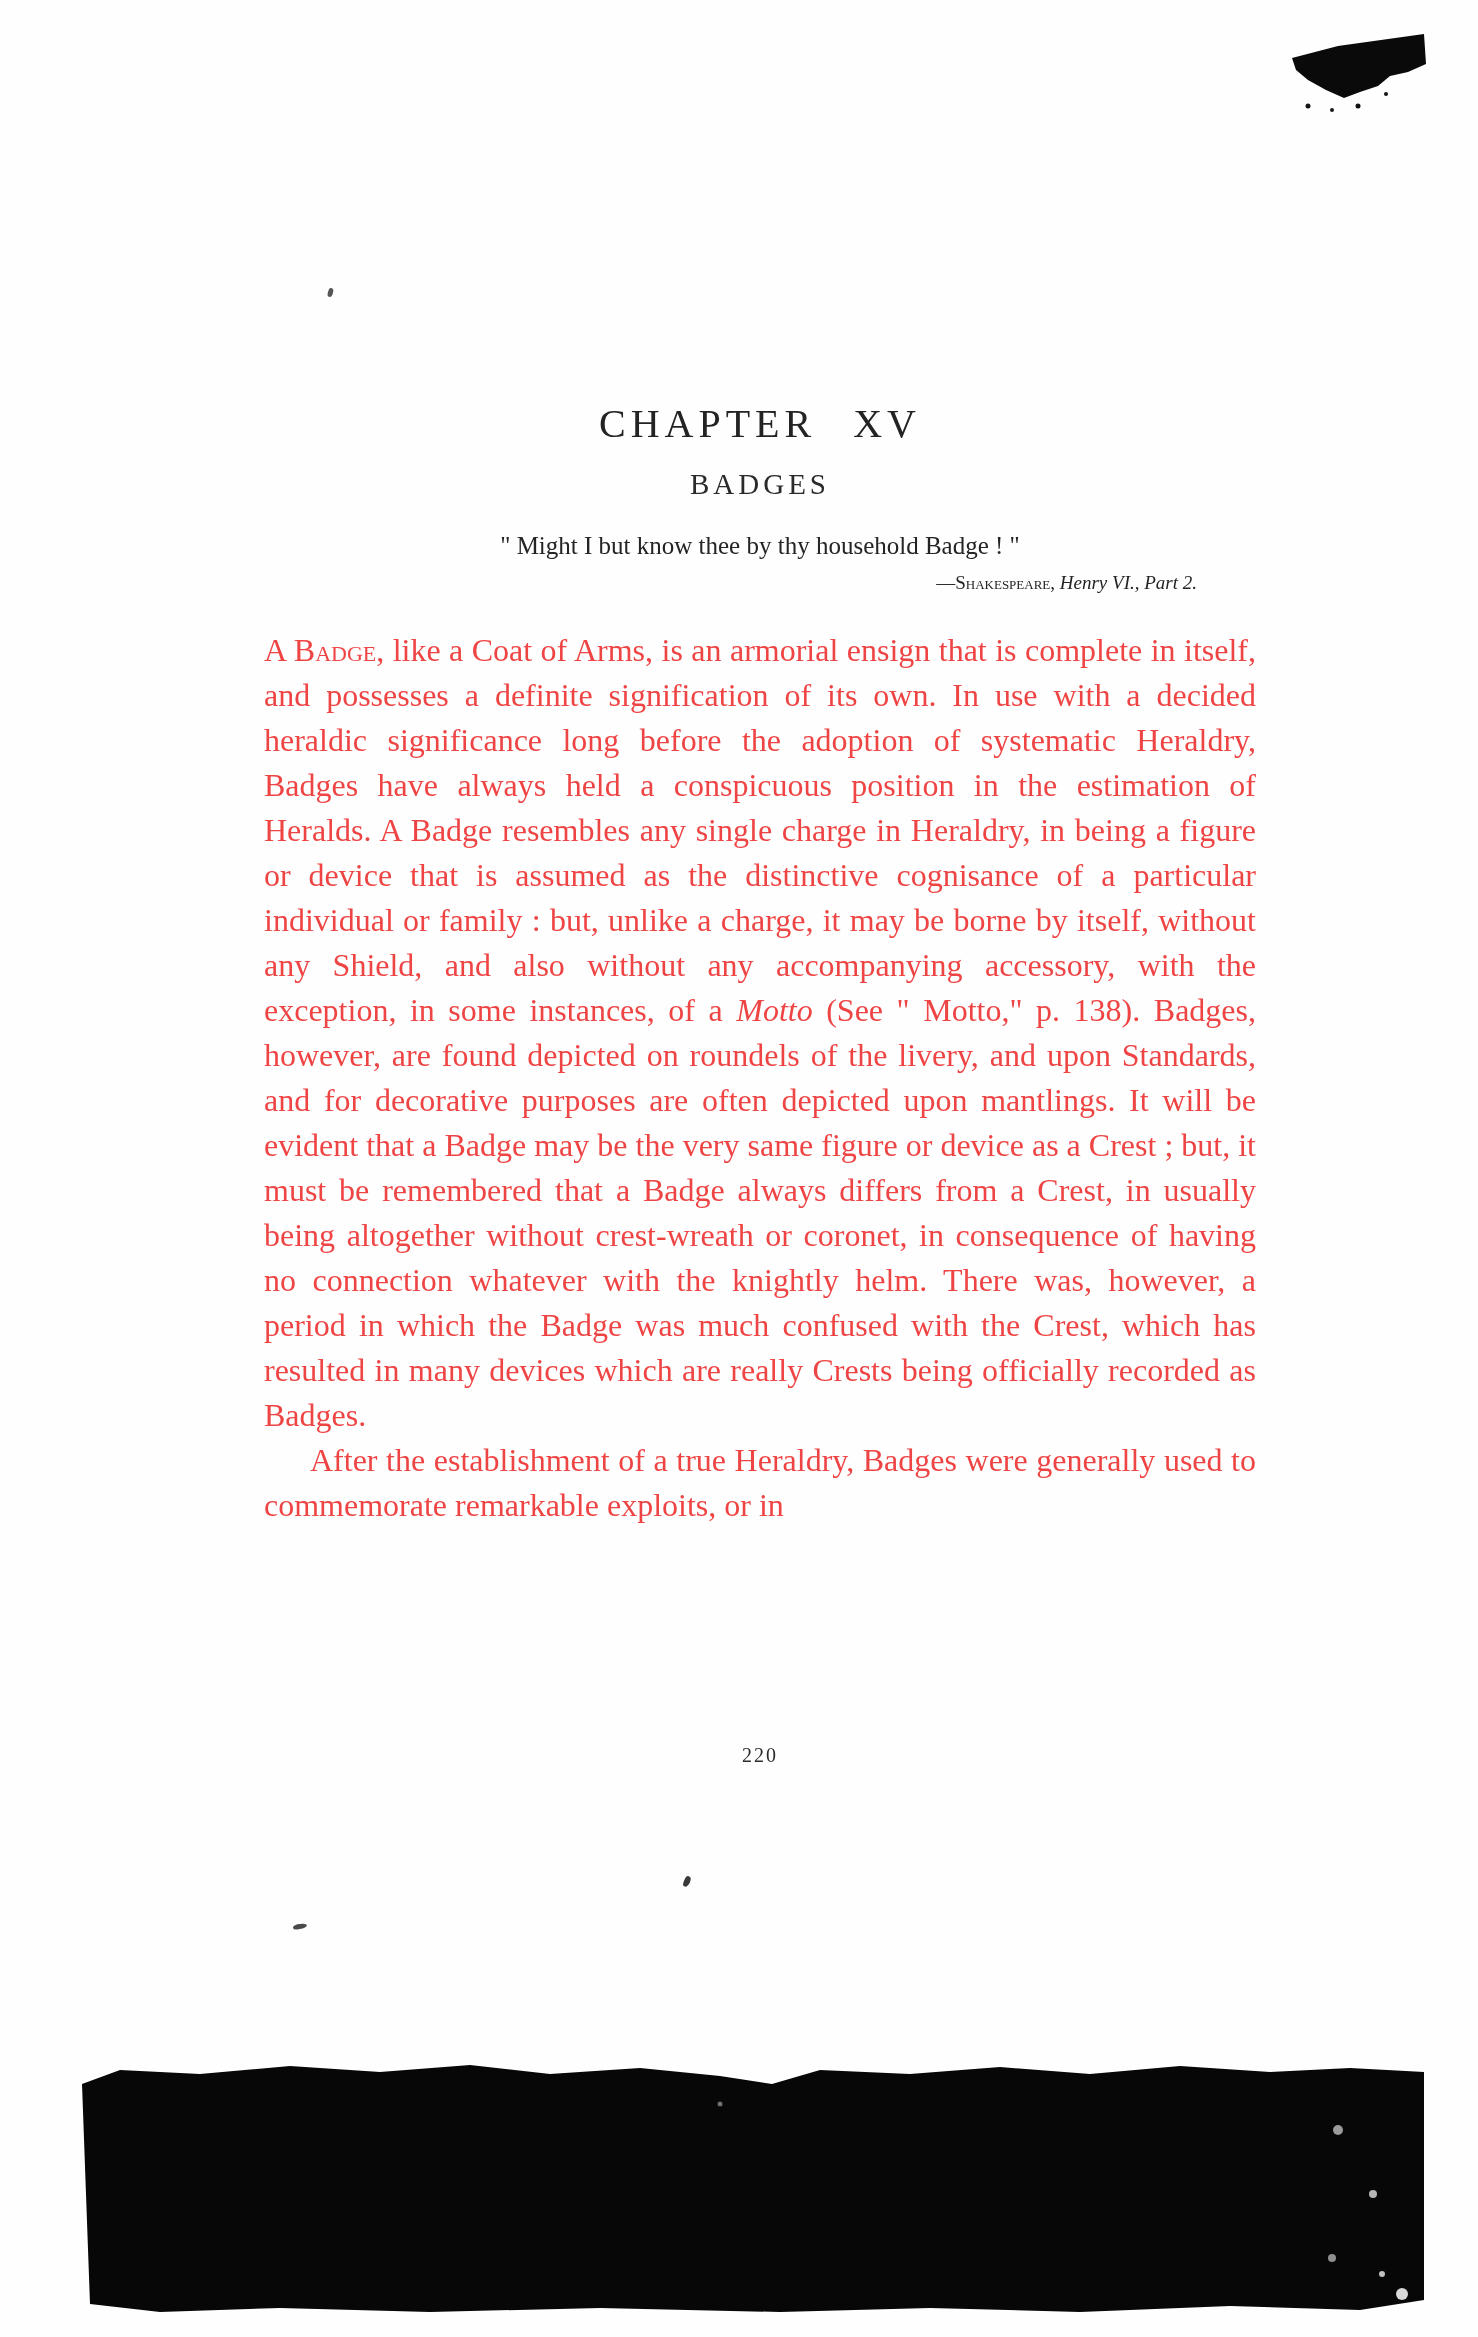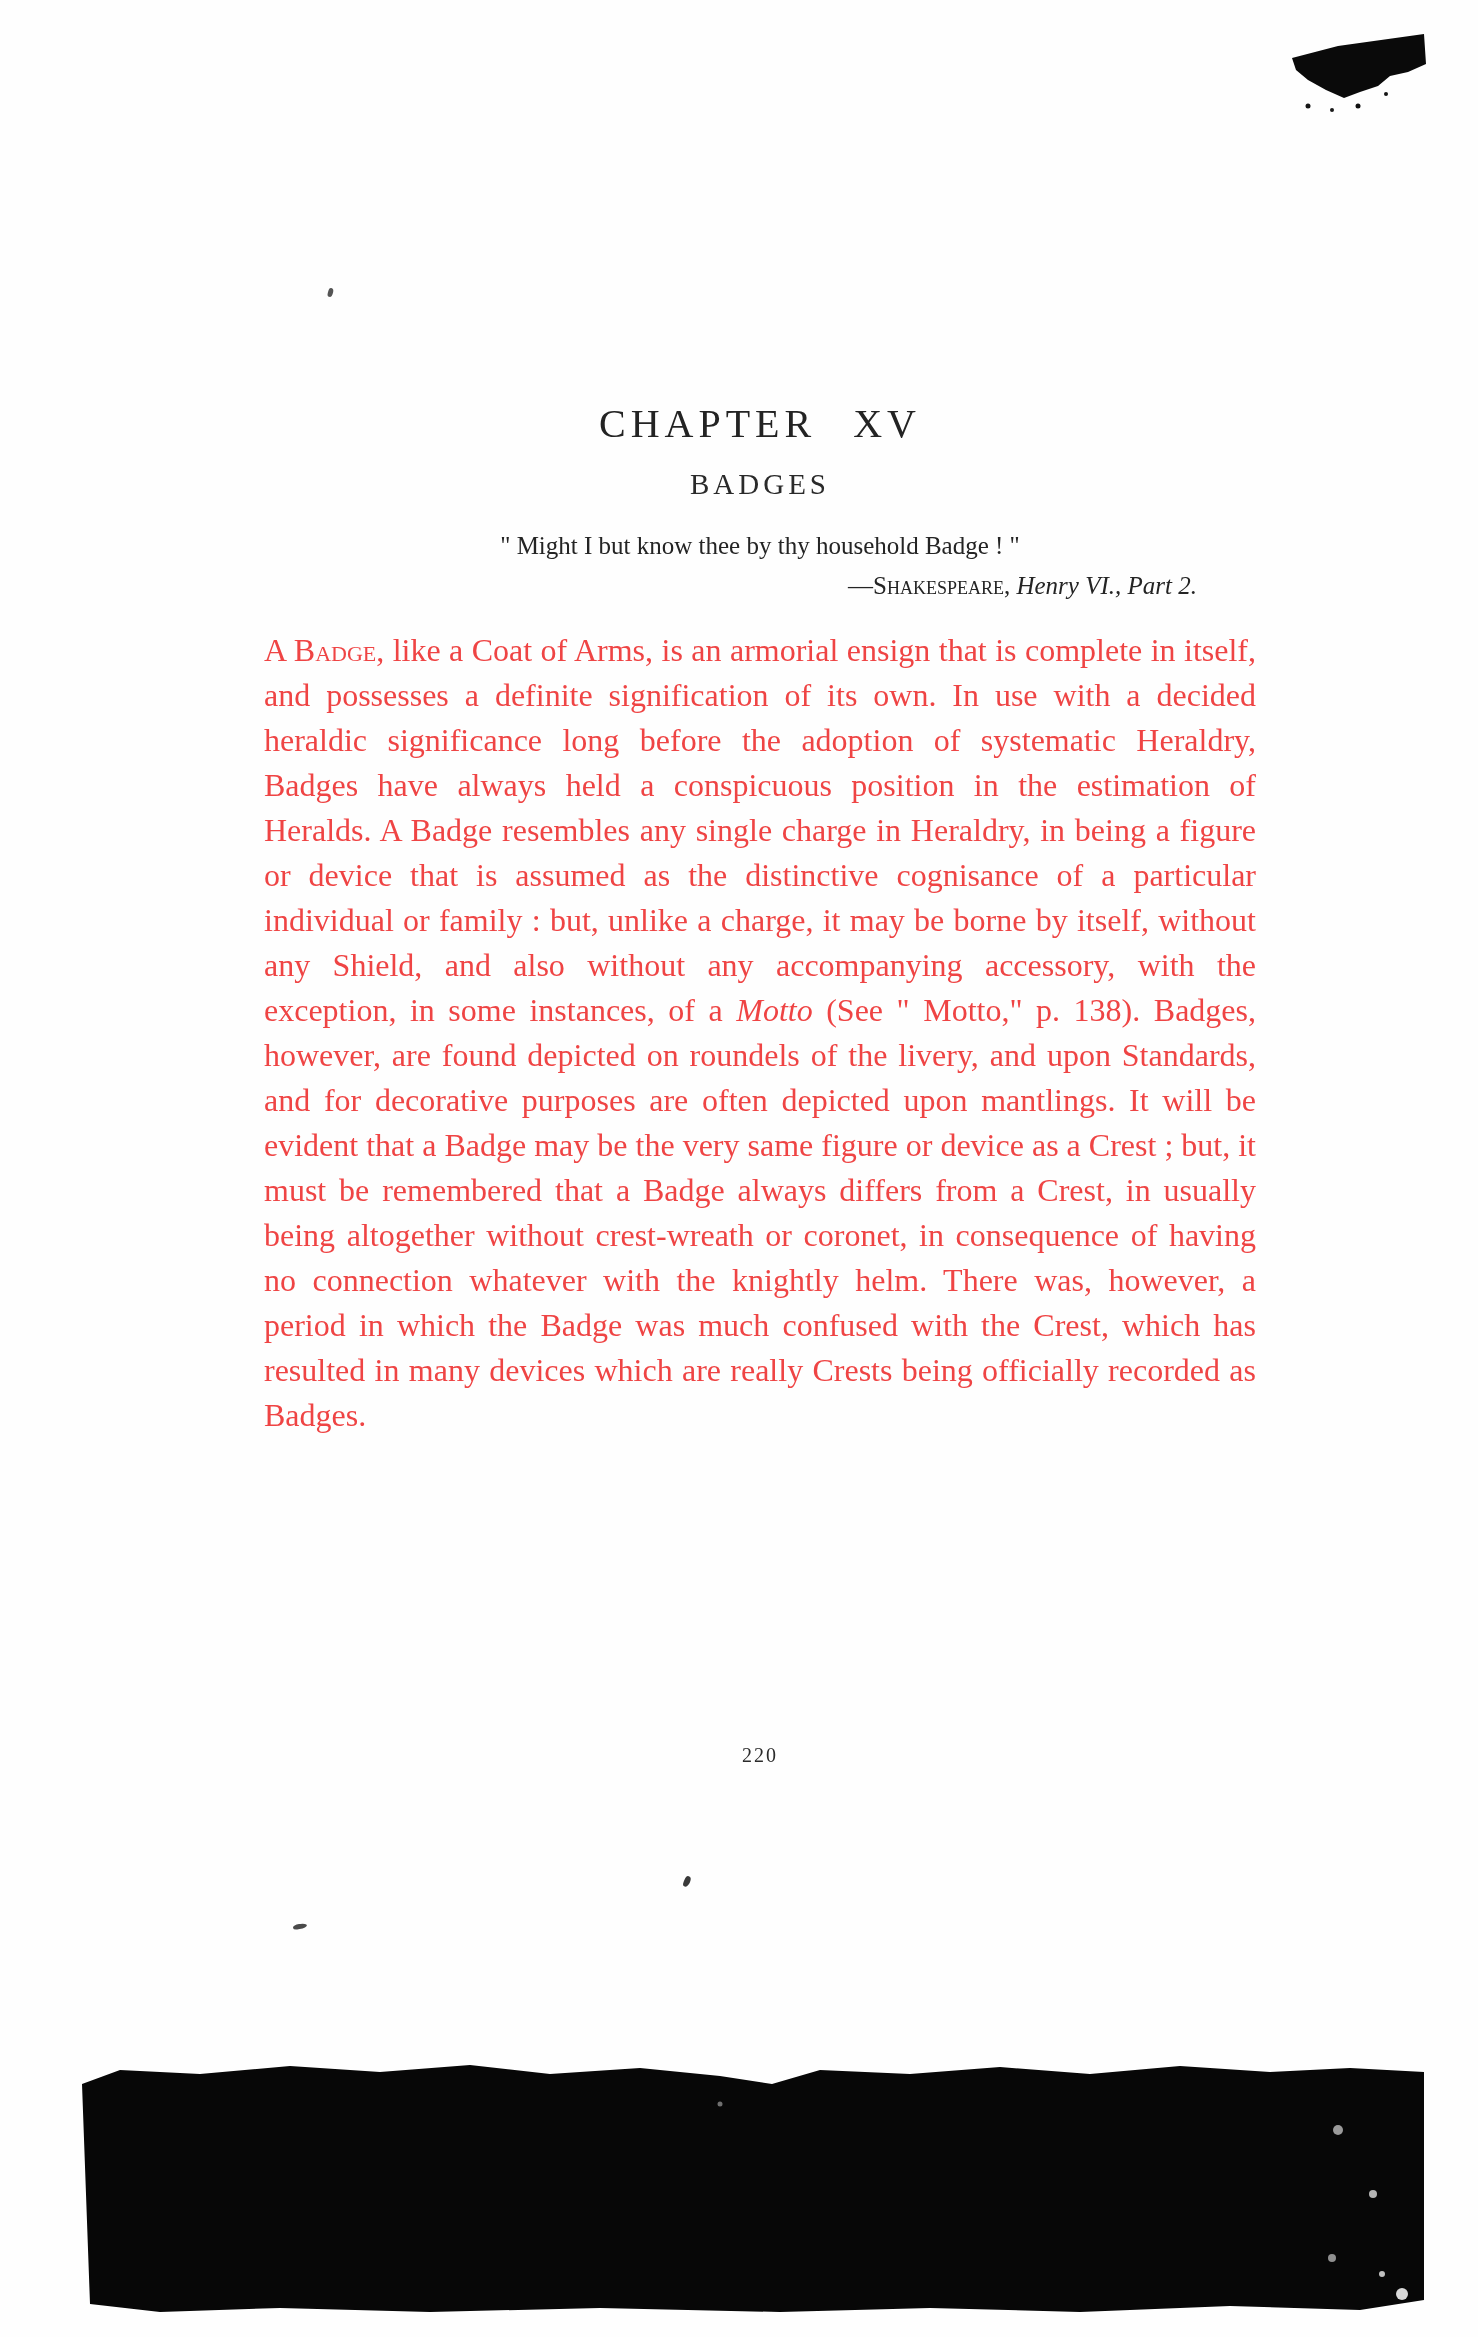--- a/index.html
+++ b/index.html
@@ -35,21 +35,21 @@
     top: 532px; left: 265px; width: 990px;
     text-align: center;
     font-size: 25px;
     color: #242424;
   }
   .epigraph-attribution {
     position: absolute;
     top: 572px; left: 265px; width: 990px;
     text-align: right;
     padding-right: 58px;
-    font-size: 25px;
+    font-size: 19px;
     color: #242424;
   }
   .smallcaps { font-variant: small-caps; }
   .italic { font-style: italic; }
   .body-text {
     position: absolute;
     top: 628px; left: 264px; width: 992px;
     font-size: 32px;
     line-height: 45px;
     text-align: justify;
@@ -100,20 +100,21 @@
   <div class="chapter-title">CHAPTER XV</div>
 
   <div class="section-heading">BADGES</div>
 
   <div class="epigraph-quote">" Might I but know thee by thy household Badge ! "</div>
 
   <div class="epigraph-attribution"><span class="smallcaps">—Shakespeare,</span><span class="italic"> Henry VI., Part 2.</span></div>
 
   <div class="body-text">
     <p class="para"><span class="smallcaps">A Badge,</span><span> like a Coat of Arms, is an armorial ensign that is complete in itself, and possesses a definite signification of its own.  In use with a decided heraldic significance long before the adoption of systematic Heraldry, Badges have always held a conspicuous position in the estimation of Heralds.  A Badge resembles any single charge in Heraldry, in being a figure or device that is assumed as the distinctive cognisance of a particular individual or family : but, unlike a charge, it may be borne by itself, without any Shield, and also without any accompanying accessory, with the exception, in some instances, of a </span><span class="italic">Motto</span><span> (See " Motto," p. 138).  Badges, however, are found depicted on roundels of the livery, and upon Standards, and for decorative purposes are often depicted upon mantlings.  It will be evident that a Badge may be the very same figure or device as a Crest ; but, it must be remembered that a Badge always differs from a Crest, in usually being altogether without crest-wreath or coronet, in consequence of having no connection whatever with the knightly helm.  There was, however, a period in which the Badge was much confused with the Crest, which has resulted in many devices which are really Crests being officially recorded as Badges.</span></p>
+    <p class="para indented">After the establishment of a true Heraldry, Badges were generally used to commemorate remarkable exploits, or in</p>
   </div>
 
   <div class="page-number">220</div>
 
   <div class="speck speck-1"></div>
   <div class="speck speck-2"></div>
   <div class="speck speck-3"></div>
 
   <svg class="bottom-band" viewBox="0 0 1346 252" preserveAspectRatio="none" aria-hidden="true">
     <polygon fill="#070707" points="2,22 40,8 120,12 210,4 300,10 390,3 470,12 560,6 640,14 692,22 740,8 830,12 920,5 1010,12 1100,4 1190,10 1270,6 1344,10 1344,238 1280,248 1150,244 1000,250 850,246 700,250 520,246 350,250 200,246 80,250 10,242"></polygon>

